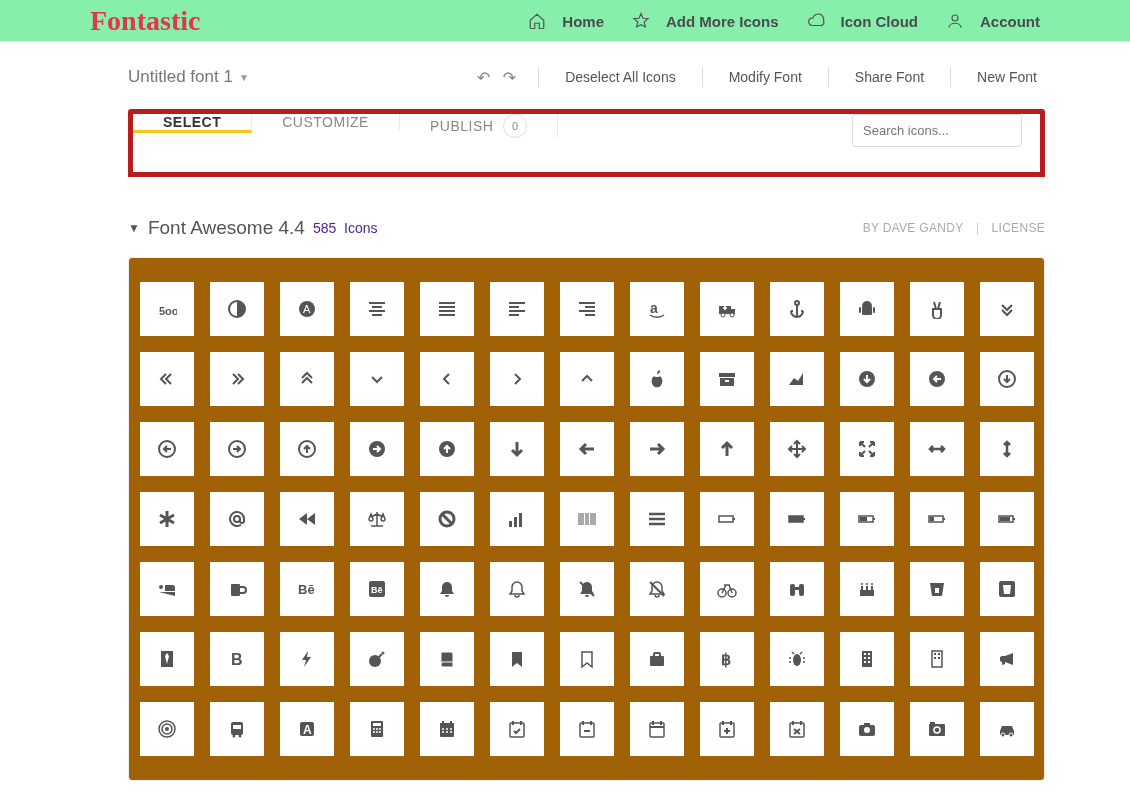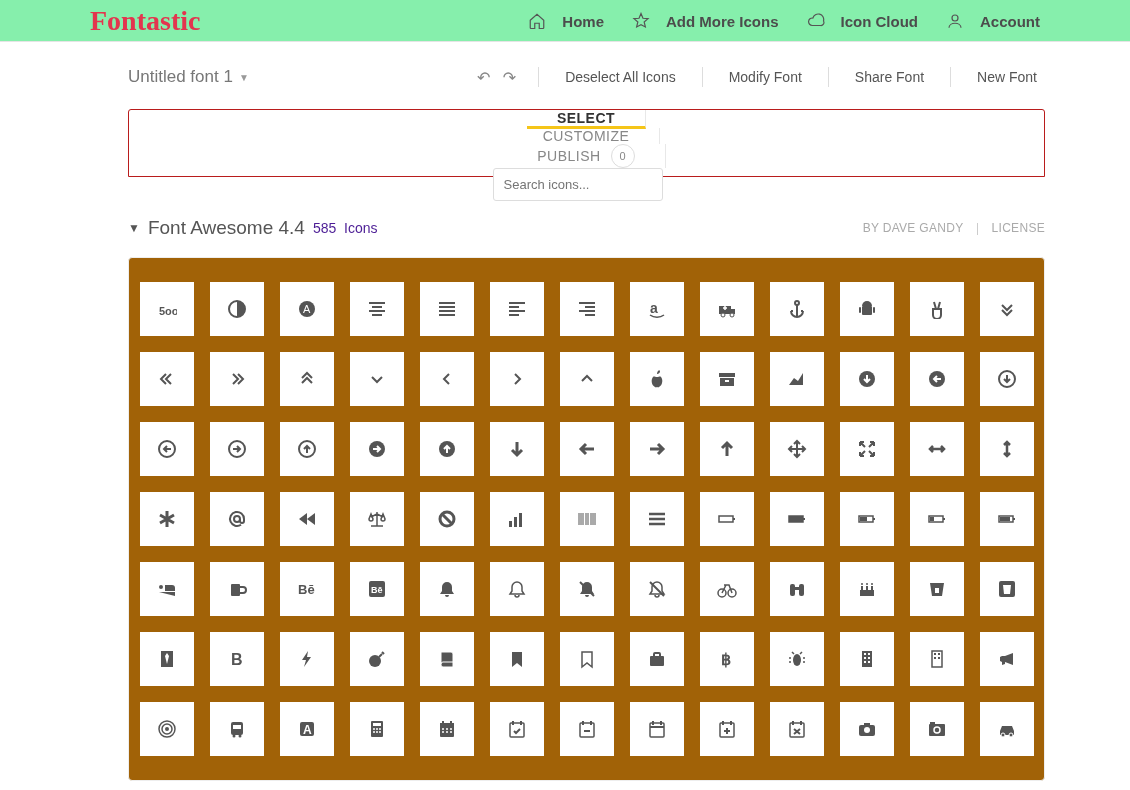--- a/index.html
+++ b/index.html
@@ -10,21 +10,21 @@
 .topnav a { color: #4c4c4c; text-decoration: none; font-size: 15px; font-weight: 600; display: flex; align-items: flex-end; gap: 16px; }
 .topnav svg { width: 18px; height: 18px; stroke: #555; fill: none; stroke-width: 1.6; }
 .container { width: 960px; margin: 0 auto; padding-top: 25px; padding-left: 43px; }
 .subheader { display: flex; align-items: center; margin-bottom: 22px; }
 .fontname { color: #777; font-size: 17px; display: flex; align-items: center; gap: 6px; }
 .fontname .caret { font-size: 10px; color: #999; }
 .subactions { margin-left: auto; display: flex; align-items: center; gap: 18px; color: #666; font-size: 14px; }
 .subactions a { color: #555; text-decoration: none; padding: 0 8px; }
 .subactions .divider { width: 1px; height: 20px; background: #ddd; }
 .undo { font-size: 16px; color: #888; letter-spacing: 4px; }
-.tabs { display: flex; border: 1px solid #b91c1c; border-radius: 3px 3px 0 0; height: 68px; align-items: center; flex-direction: column; }
+.tabs { display: flex; border: 5px solid #b91c1c; border-radius: 3px 3px 0 0; height: 68px; align-items: flex-start; }
 .tab { padding: 0 30px; display: flex; align-items: center; font-size: 14px; color: #888; border-right: 1px solid #e8e8e8; letter-spacing: 0.5px; cursor: pointer; }
 .tab.active { color: #333; font-weight: 600; border-bottom: 3px solid #f5c518; margin-bottom: -1px; }
 .tab .count { border: 1px solid #ddd; border-radius: 50%; width: 24px; height: 24px; display: inline-flex; align-items: center; justify-content: center; font-size: 11px; margin-left: 10px; color: #888; }
 .tab-spacer { flex: 1; display: flex; align-items: center; justify-content: flex-end; padding-right: 18px; }
 .search { border: 1px solid #ddd; border-radius: 3px; padding: 8px 10px; width: 170px; font-size: 13px; color: #999; }
 .section-head { display: flex; align-items: center; margin-top: 40px; margin-bottom: 18px; }
 .section-title { font-size: 19px; color: #555; display: flex; align-items: center; gap: 8px; }
 .section-title .tri { font-size: 12px; color: #555; }
 .section-title .count { color: #4c1d95; font-size: 14px; }
 .section-meta { margin-left: auto; font-size: 12px; color: #aaa; letter-spacing: 0.3px; }

